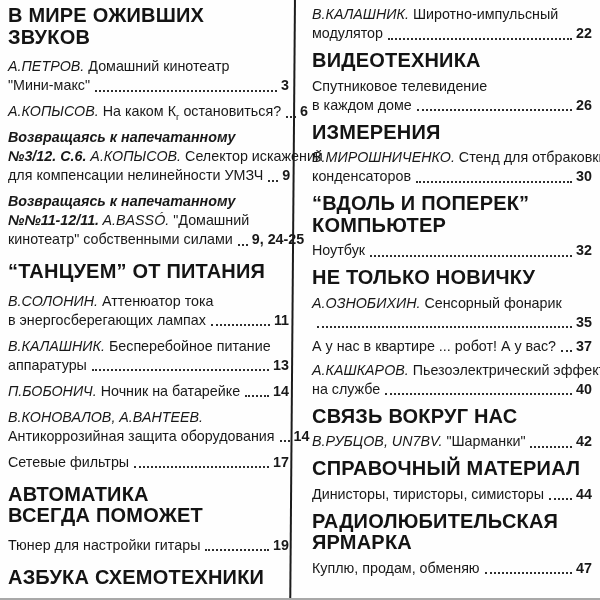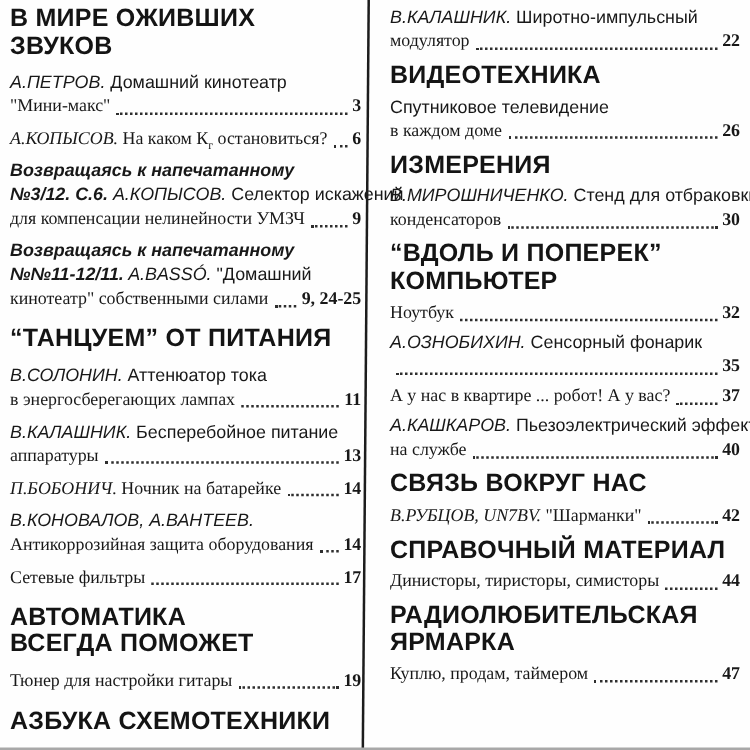--- a/index.html
+++ b/index.html
@@ -45,21 +45,21 @@
   .left  .sec-title { margin: 12px 0 9px; }
   .left  .section:first-child .sec-title { margin-top: 0; }
   .right .sec-title { margin: 7px 0 5px; }
   .right .section.no-title { margin-bottom: 2px; }
 
   .entry { font-size: 14.3px; line-height: 19px; }
   .left  .entry { margin-bottom: 7px; }
   .right .entry { margin-bottom: 5px; }
 
   .line { white-space: nowrap; }
-  .line.last { display: flex; align-items: flex-end; font-family: Liberation Serif, serif; }
+  .line.last { display: flex; align-items: flex-end; }
   .line.last .txt { white-space: nowrap; }
   .dots {
     flex: 1 1 auto;
     min-width: 10px;
     border-bottom: 2px dotted #2e2e2e;
     margin: 0 4px 3.5px 5px;
   }
   .pg {
     font-weight: 700;
     white-space: nowrap;
@@ -220,20 +220,23 @@
           </h2>
           <div class="entry">
             <div class="line last">
               <span class="txt"><span class="seg s-n">Ноутбук</span></span>
               <span class="dots"></span>
               <span class="pg">32</span>
             </div>
           </div>
         </div>
         <div class="section">
+          <h2 class="sec-title">
+            <div class="title-line">НЕ ТОЛЬКО НОВИЧКУ</div>
+          </h2>
           <div class="entry">
             <div class="line"><span class="seg s-i">А.ОЗНОБИХИН.</span><span class="seg s-n"> Сенсорный фонарик</span></div>
             <div class="line last">
               <span class="dots"></span>
               <span class="pg">35</span>
             </div>
           </div>
           <div class="entry">
             <div class="line last">
               <span class="txt"><span class="seg s-n">А у нас в квартире ... робот! А у вас?</span></span>
@@ -274,21 +277,21 @@
             </div>
           </div>
         </div>
         <div class="section">
           <h2 class="sec-title">
             <div class="title-line">РАДИОЛЮБИТЕЛЬСКАЯ</div>
             <div class="title-line">ЯРМАРКА</div>
           </h2>
           <div class="entry">
             <div class="line last">
-              <span class="txt"><span class="seg s-n">Куплю, продам, таймером</span></span>
+              <span class="txt"><span class="seg s-n">Куплю, продам, обменяю</span></span>
               <span class="dots"></span>
               <span class="pg">47</span>
             </div>
           </div>
         </div>
       </div>
     </div>
   <div class="divider"></div>
   <div class="bottom-edge"></div>
 </div>

